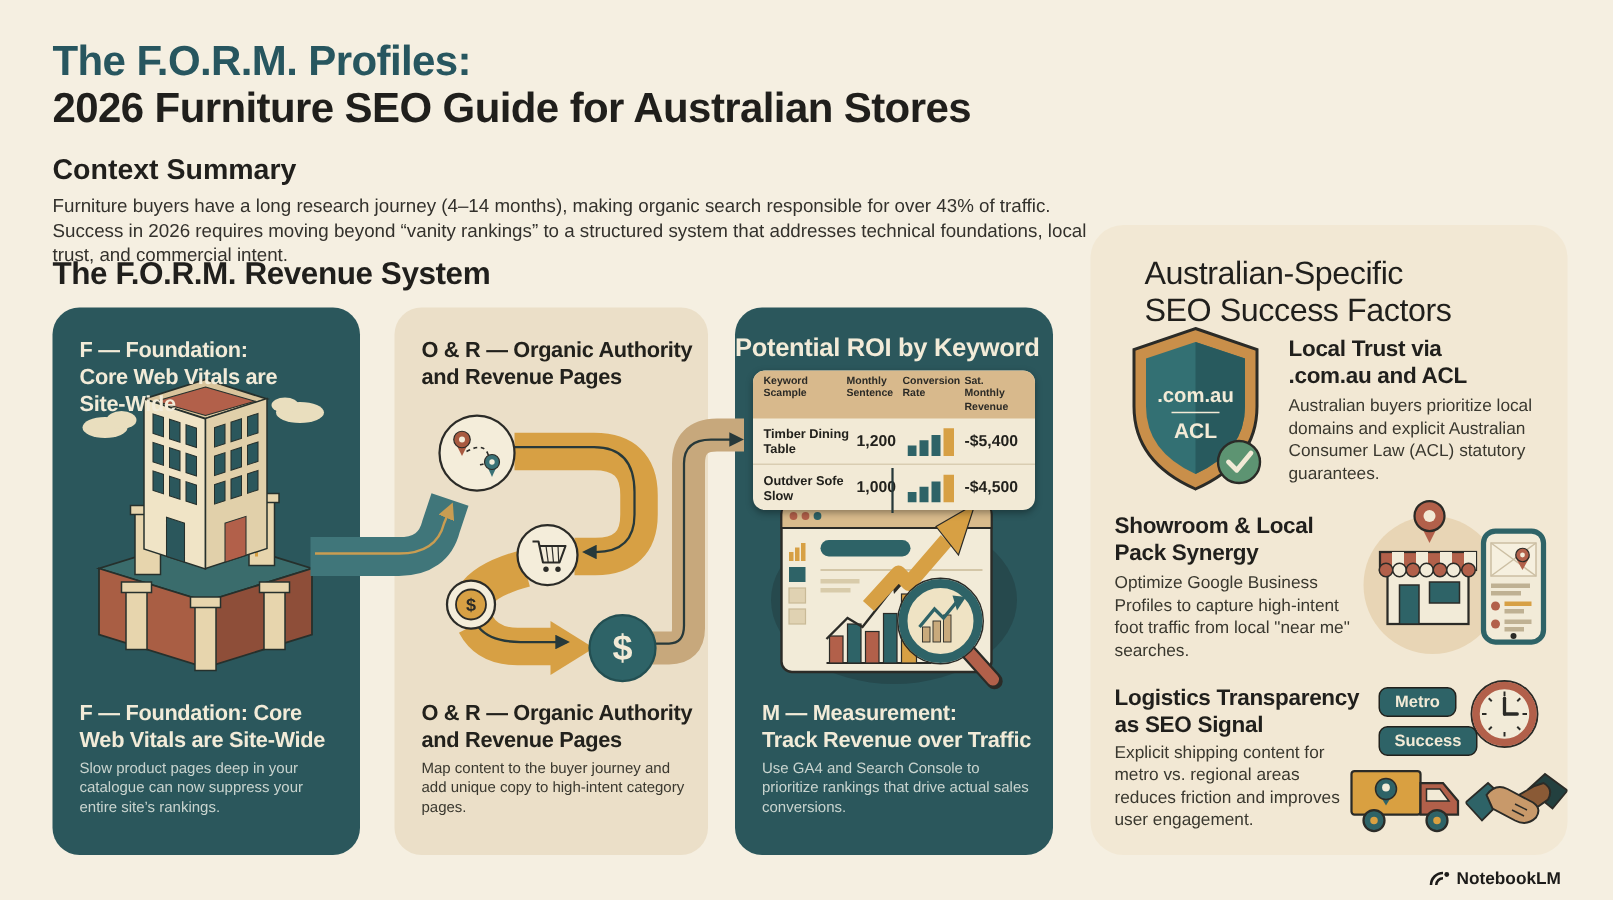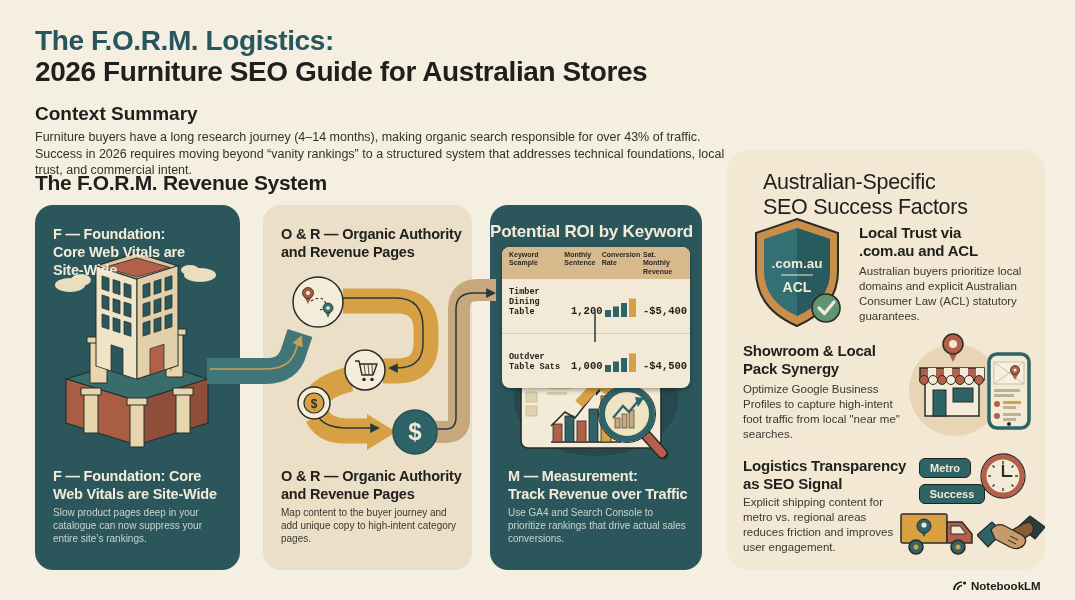--- a/index.html
+++ b/index.html
@@ -20,42 +20,42 @@
   .p-title{font-size:14.5px;font-weight:700;line-height:1.24;z-index:6;letter-spacing:-.2px;}
   .p-title.light, .p-body.light{color:#F2EBD8;}
   .p-title.dark{color:#22211C;}
   .p-body{font-size:10px;line-height:1.3;z-index:6;}
   .p-body.light{color:#C9D4CF;}
   .p-body.dark{color:#3A382F;}
   
   .roi-card{background:#F2EAD6;border-radius:8px;z-index:6;box-shadow:0 2px 5px rgba(0,0,0,.35);overflow:hidden;}
   .roi-head{display:flex;justify-content:space-between;background:#D8B98C;padding:4px 7px 3px 7px;}
   .roi-hcell{font-size:7px;font-weight:700;color:#2B2A26;line-height:1.2;}
-  .roi-row{display:flex;justify-content:space-between;align-items:flex-end;padding:16px 7px;height:22px;font-family:Liberation Mono, monospace;}
+  .roi-row{display:flex;justify-content:space-between;align-items:center;padding:4px 7px;height:22px;}
   .roi-row + .roi-row{border-top:1px solid #D9CDB2;}
   .roi-kw{font-size:8.5px;font-weight:700;}
   .roi-num{font-size:10.5px;font-weight:700;}
   
   .sidebar{background:#F2E8D4;border-radius:22px;z-index:1;}
   .sb-h{font-size:21.5px;font-weight:400;line-height:1.16;color:#201F1C;letter-spacing:-.3px;}
   .sb-t{font-size:15px;font-weight:700;line-height:1.22;color:#201F1C;letter-spacing:-.2px;}
   .sb-b{font-size:11.5px;line-height:1.3;color:#3A382F;}
   .badge{background:#2E6367;border:1.5px solid #22211C;border-radius:6px;color:#F2EAD6;
          font-size:11px;font-weight:700;text-align:center;line-height:18px;z-index:6;}
   
   .svg-dollar{font-family:"Liberation Sans",sans-serif;font-size:24px;font-weight:700;fill:#F2EAD6;text-anchor:middle;}
   .svg-coin{font-family:"Liberation Sans",sans-serif;font-size:12px;font-weight:700;fill:#2B2B27;text-anchor:middle;}
   .svg-shield{font-family:"Liberation Sans",sans-serif;font-weight:700;fill:#F2EAD6;text-anchor:middle;}
   .wm{display:flex;align-items:center;gap:4px;font-size:11.5px;font-weight:700;color:#1C1B19;z-index:6;}
 </style>
 </head>
 <body>
 
 <div class="abs title1" style="left:35px;top:26px;">
-    <span class="nowrap">The F.O.R.M. Logistics:</span>
+    <span class="nowrap">The F.O.R.M. Profiles:</span>
   </div>
 <div class="abs title2" style="left:35px;top:57px;">
     <span class="nowrap">2026 Furniture SEO Guide for Australian Stores</span>
   </div>
 <div class="abs ctx-h" style="left:35px;top:103px;">Context Summary</div>
 <div class="abs ctx-b" style="left:35px;top:129px;width:705px;">Furniture buyers have a long research journey (4–14 months), making organic search responsible for over 43% of traffic. Success in 2026 requires moving beyond “vanity rankings” to a structured system that addresses technical foundations, local trust, and commercial intent.</div>
 <div class="abs sys-h" style="left:35px;top:171px;">The F.O.R.M. Revenue System</div>
 
 <div class="abs panel teal" style="left:35px;top:205px;width:205px;height:365px;">
 
@@ -200,21 +200,21 @@
       <div class="roi-num" style="width:30px;">1,200</div>
       <svg width="34" height="19" viewBox="0 0 34 19">
         <rect x="0" y="12" width="6" height="7" fill="#2E6367"></rect>
           <rect x="8" y="8.5" width="6" height="10.5" fill="#2E6367"></rect>
         <rect x="16" y="5" width="6" height="14" fill="#2E6367"></rect>
           <rect x="24" y="0.5" width="7" height="18.5" fill="#D7A044"></rect>
       </svg>
       <div class="roi-num" style="width:40px;">-$5,400</div>
     </div>
     <div class="roi-row">
-      <div class="roi-kw" style="width:58px;">Outdver Table Sats</div>
+      <div class="roi-kw" style="width:58px;">Outdver Sofe Slow</div>
       <div class="roi-num" style="width:30px;">1,000</div>
       <svg width="34" height="19" viewBox="0 0 34 19">
         <rect x="0" y="12" width="6" height="7" fill="#2E6367"></rect>
           <rect x="8" y="8.5" width="6" height="10.5" fill="#2E6367"></rect>
         <rect x="16" y="5" width="6" height="14" fill="#2E6367"></rect>
           <rect x="24" y="0.5" width="7" height="18.5" fill="#D7A044"></rect>
       </svg>
       <div class="roi-num" style="width:40px;">-$4,500</div>
     </div>
   </div>

